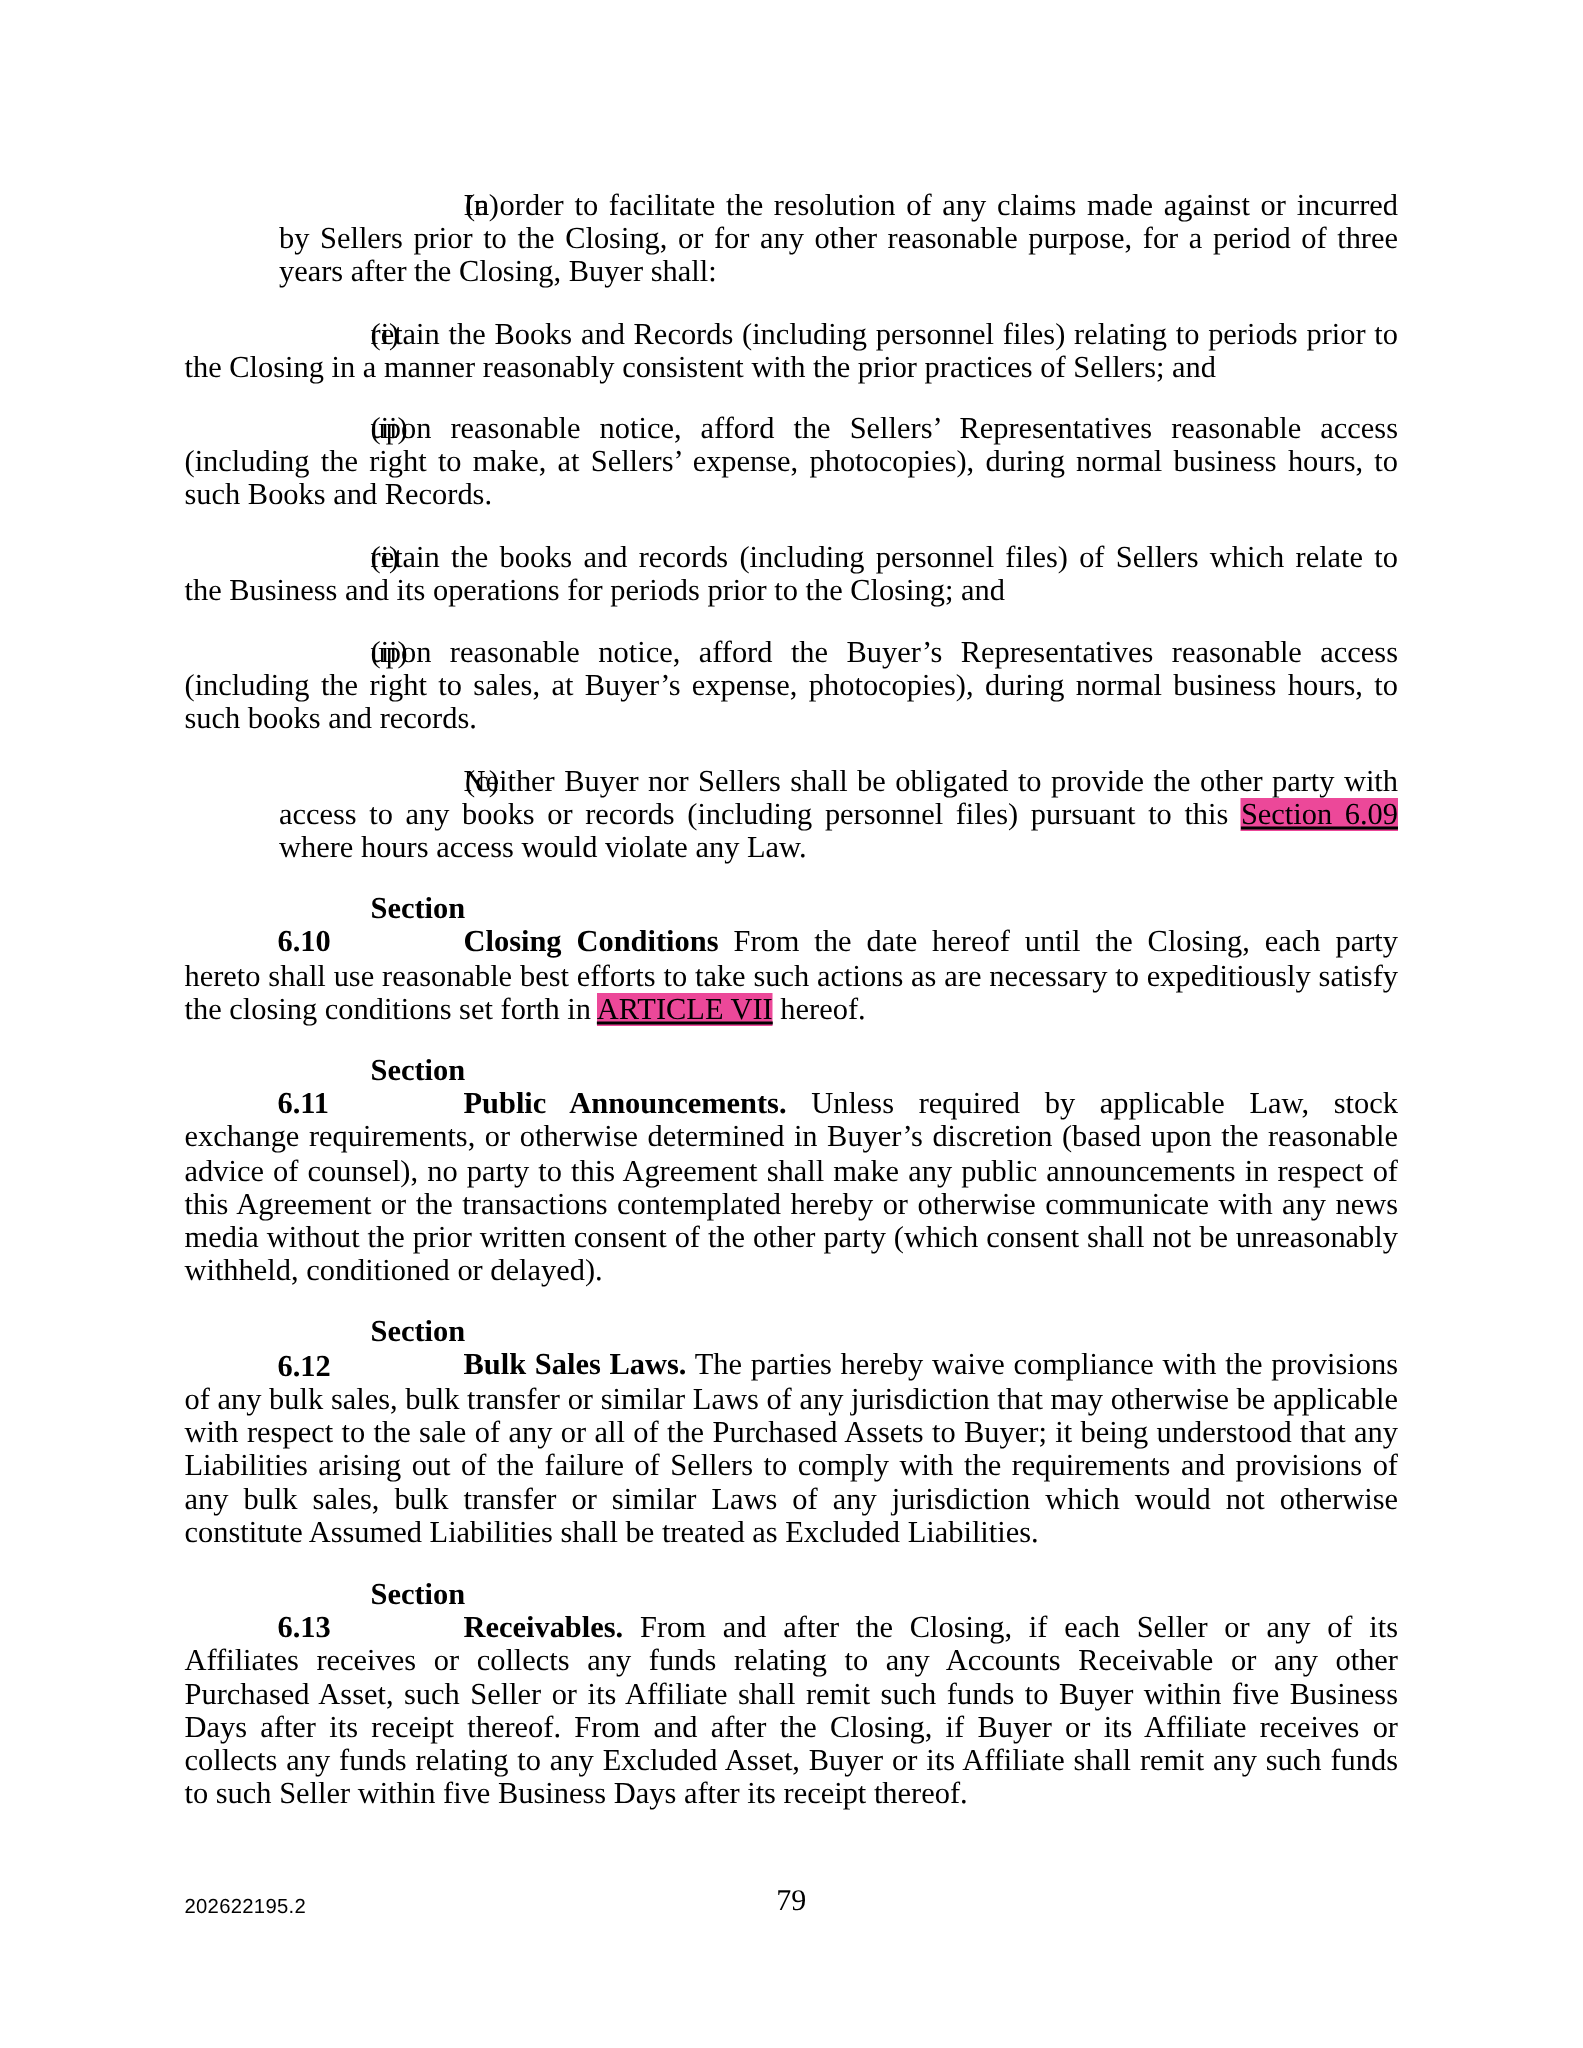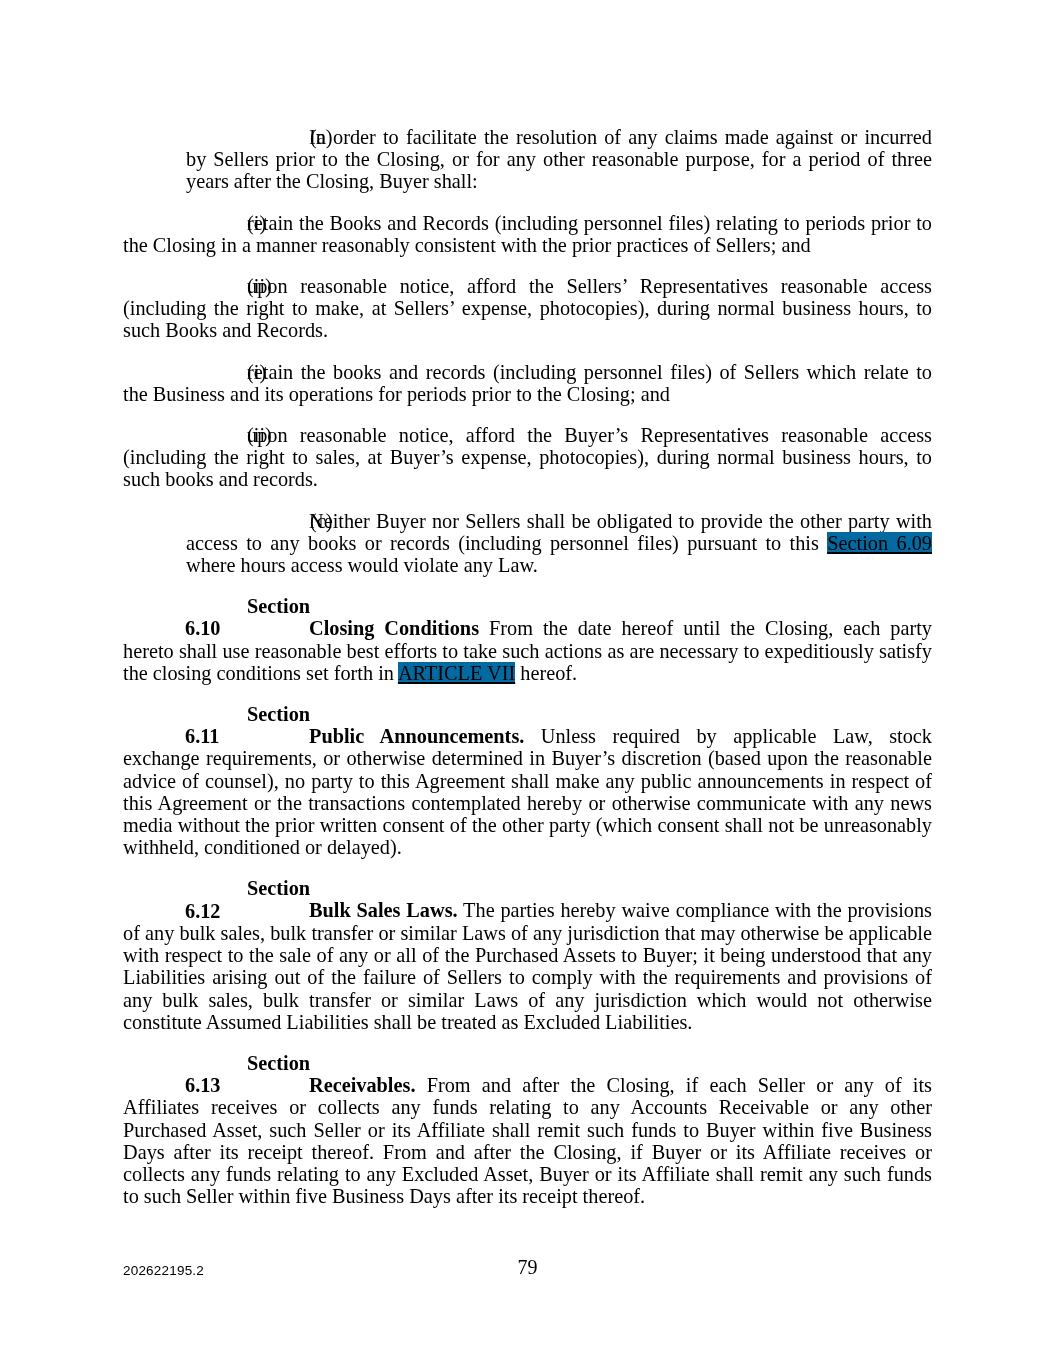--- a/index.html
+++ b/index.html
@@ -28,21 +28,21 @@
   }
   .level-a { margin-left: 63px; text-indent: 62px; }
   .level-i { text-indent: 62px; }
   .section { margin-left: 0; text-indent: 62px; }
   .label { display: inline-block; }
   .level-a > .label { width: 61px; }
   .level-i > .label { width: 62px; }
   .section > .label { width: 124px; font-weight: bold; }
   .heading { font-weight: bold; }
   .xref {
-    background: #0369a1;
+    background: #ec4899;
     text-decoration: underline;
     color: #000000;
     cursor: pointer;
   }
   .footer-id {
     position: absolute;
     left: 123px; top: 1263px;
     font-family: "Liberation Sans", sans-serif;
     font-size: 13.5px;
     letter-spacing: 0.2px;

